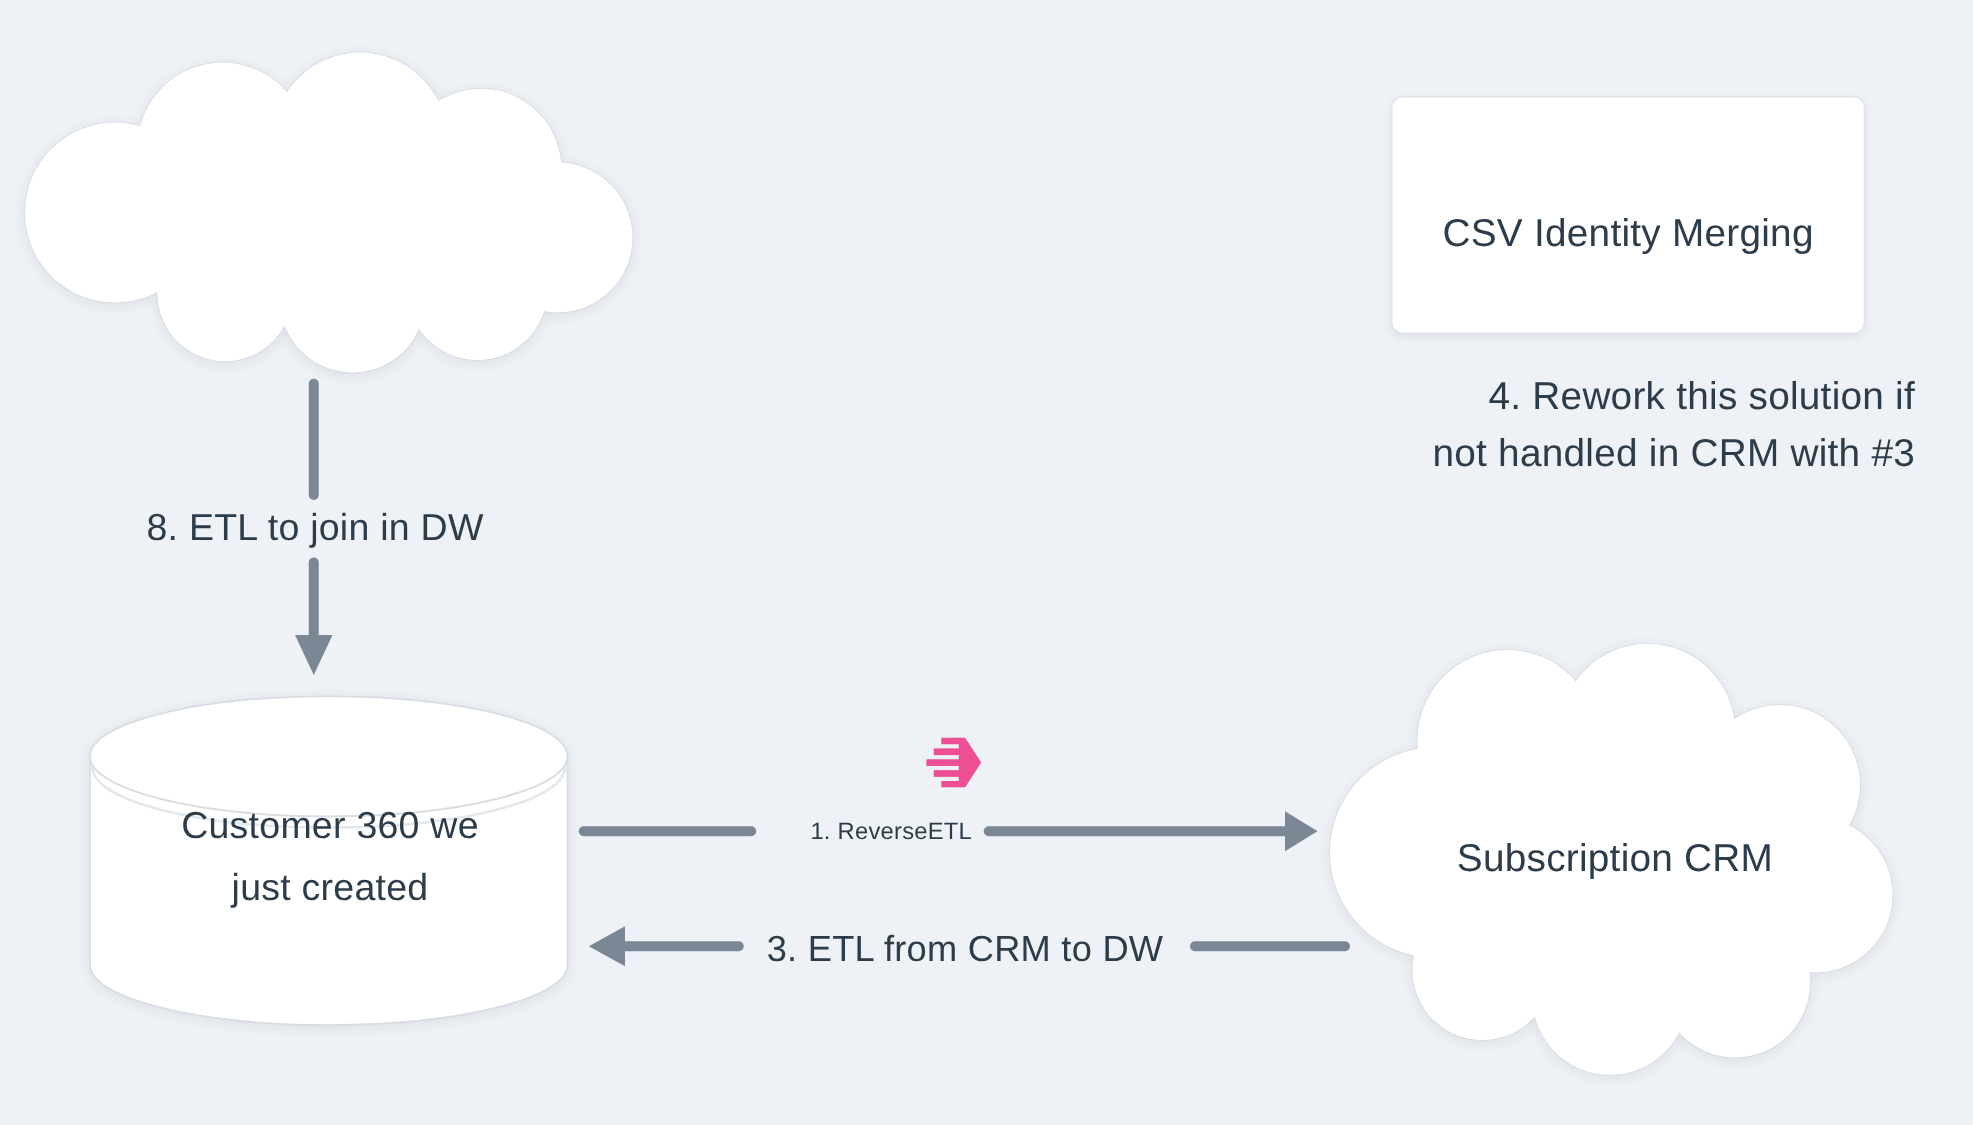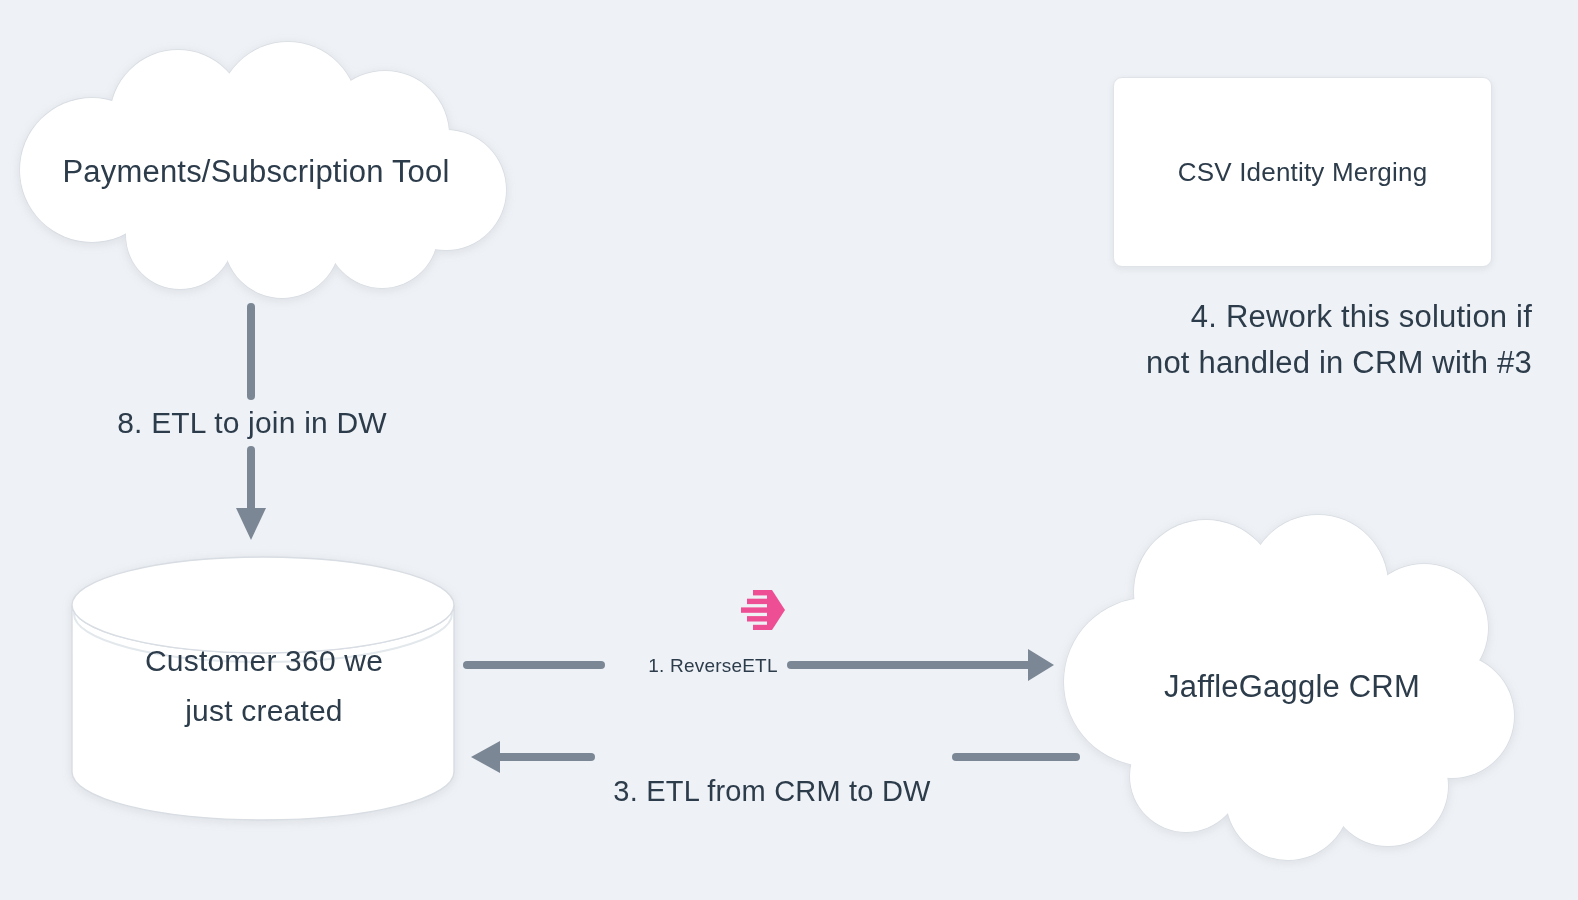--- a/index.html
+++ b/index.html
@@ -56,26 +56,26 @@
 
   .label {
     position: absolute;
     color: var(--text);
     font-weight: 500;
     letter-spacing: 0.2px;
     white-space: pre-line;
     text-align: center;
   }
   .lbl-payments { left: 26px;   top: 153px; width: 460px; font-size: 31px; line-height: 37px; }
-  .lbl-csv      { left: 1113px; top: 154px; width: 379px; font-size: 26px; line-height: 37px; }
+  .lbl-csv      { left: 1113px; top: 168px; width: 379px; font-size: 31px; line-height: 37px; }
   .lbl-note     { left: 1092px; top: 294px; width: 440px; font-size: 31px; line-height: 46px; text-align: right; }
   .lbl-edge2    { left: 27px;   top: 405px; width: 450px; font-size: 30px; line-height: 36px; }
   .lbl-db       { left: 73px;   top: 636px; width: 382px; font-size: 30px; line-height: 50px; }
   .lbl-edge1    { left: 588px;  top: 648px; width: 250px; font-size: 19px; line-height: 35px; }
-  .lbl-edge3    { left: 595px;  top: 743px; width: 354px; font-size: 29px; line-height: 35px; margin-top: 31px; }
+  .lbl-edge3    { left: 595px;  top: 743px; width: 354px; font-size: 29px; line-height: 35px; }
   .lbl-crm      { left: 1092px; top: 668px; width: 400px; font-size: 31px; line-height: 37px; }
 
   .census-icon {
     position: absolute;
     left: 741px; top: 590px;
     width: 44px; height: 40px;
   }
   .census-fill { fill: var(--accent-pink); }
 </style>
 </head>
@@ -152,24 +152,23 @@
 
   <svg class="census-icon" viewBox="0 0 44 40" aria-hidden="true">
     <polygon class="census-fill" points="26,0 31,0 44,20 31,40 26,40"></polygon>
     <rect class="census-fill" x="12" y="0" width="16" height="5.4"></rect>
     <rect class="census-fill" x="6" y="8.7" width="22" height="5.4"></rect>
     <rect class="census-fill" x="0" y="17.4" width="28" height="5.4"></rect>
     <rect class="census-fill" x="6" y="26.1" width="22" height="5.4"></rect>
     <rect class="census-fill" x="12" y="34.8" width="16" height="5.2"></rect>
   </svg>
 
-  <div class="label lbl-payments">Payments/Subscription Tool</div>
   <div class="label lbl-csv">CSV Identity Merging</div>
   <div class="label lbl-note">4. Rework this solution if
 not handled in CRM with #3</div>
   <div class="label lbl-edge2">8. ETL to join in DW</div>
   <div class="label lbl-db">Customer 360 we
 just created</div>
   <div class="label lbl-edge1">1. ReverseETL</div>
   <div class="label lbl-edge3">3. ETL from CRM to DW</div>
-  <div class="label lbl-crm">JaffleGaggle CRM</div>
+  <div class="label lbl-crm">Subscription CRM</div>
 
 </div>
 
 </body></html>

